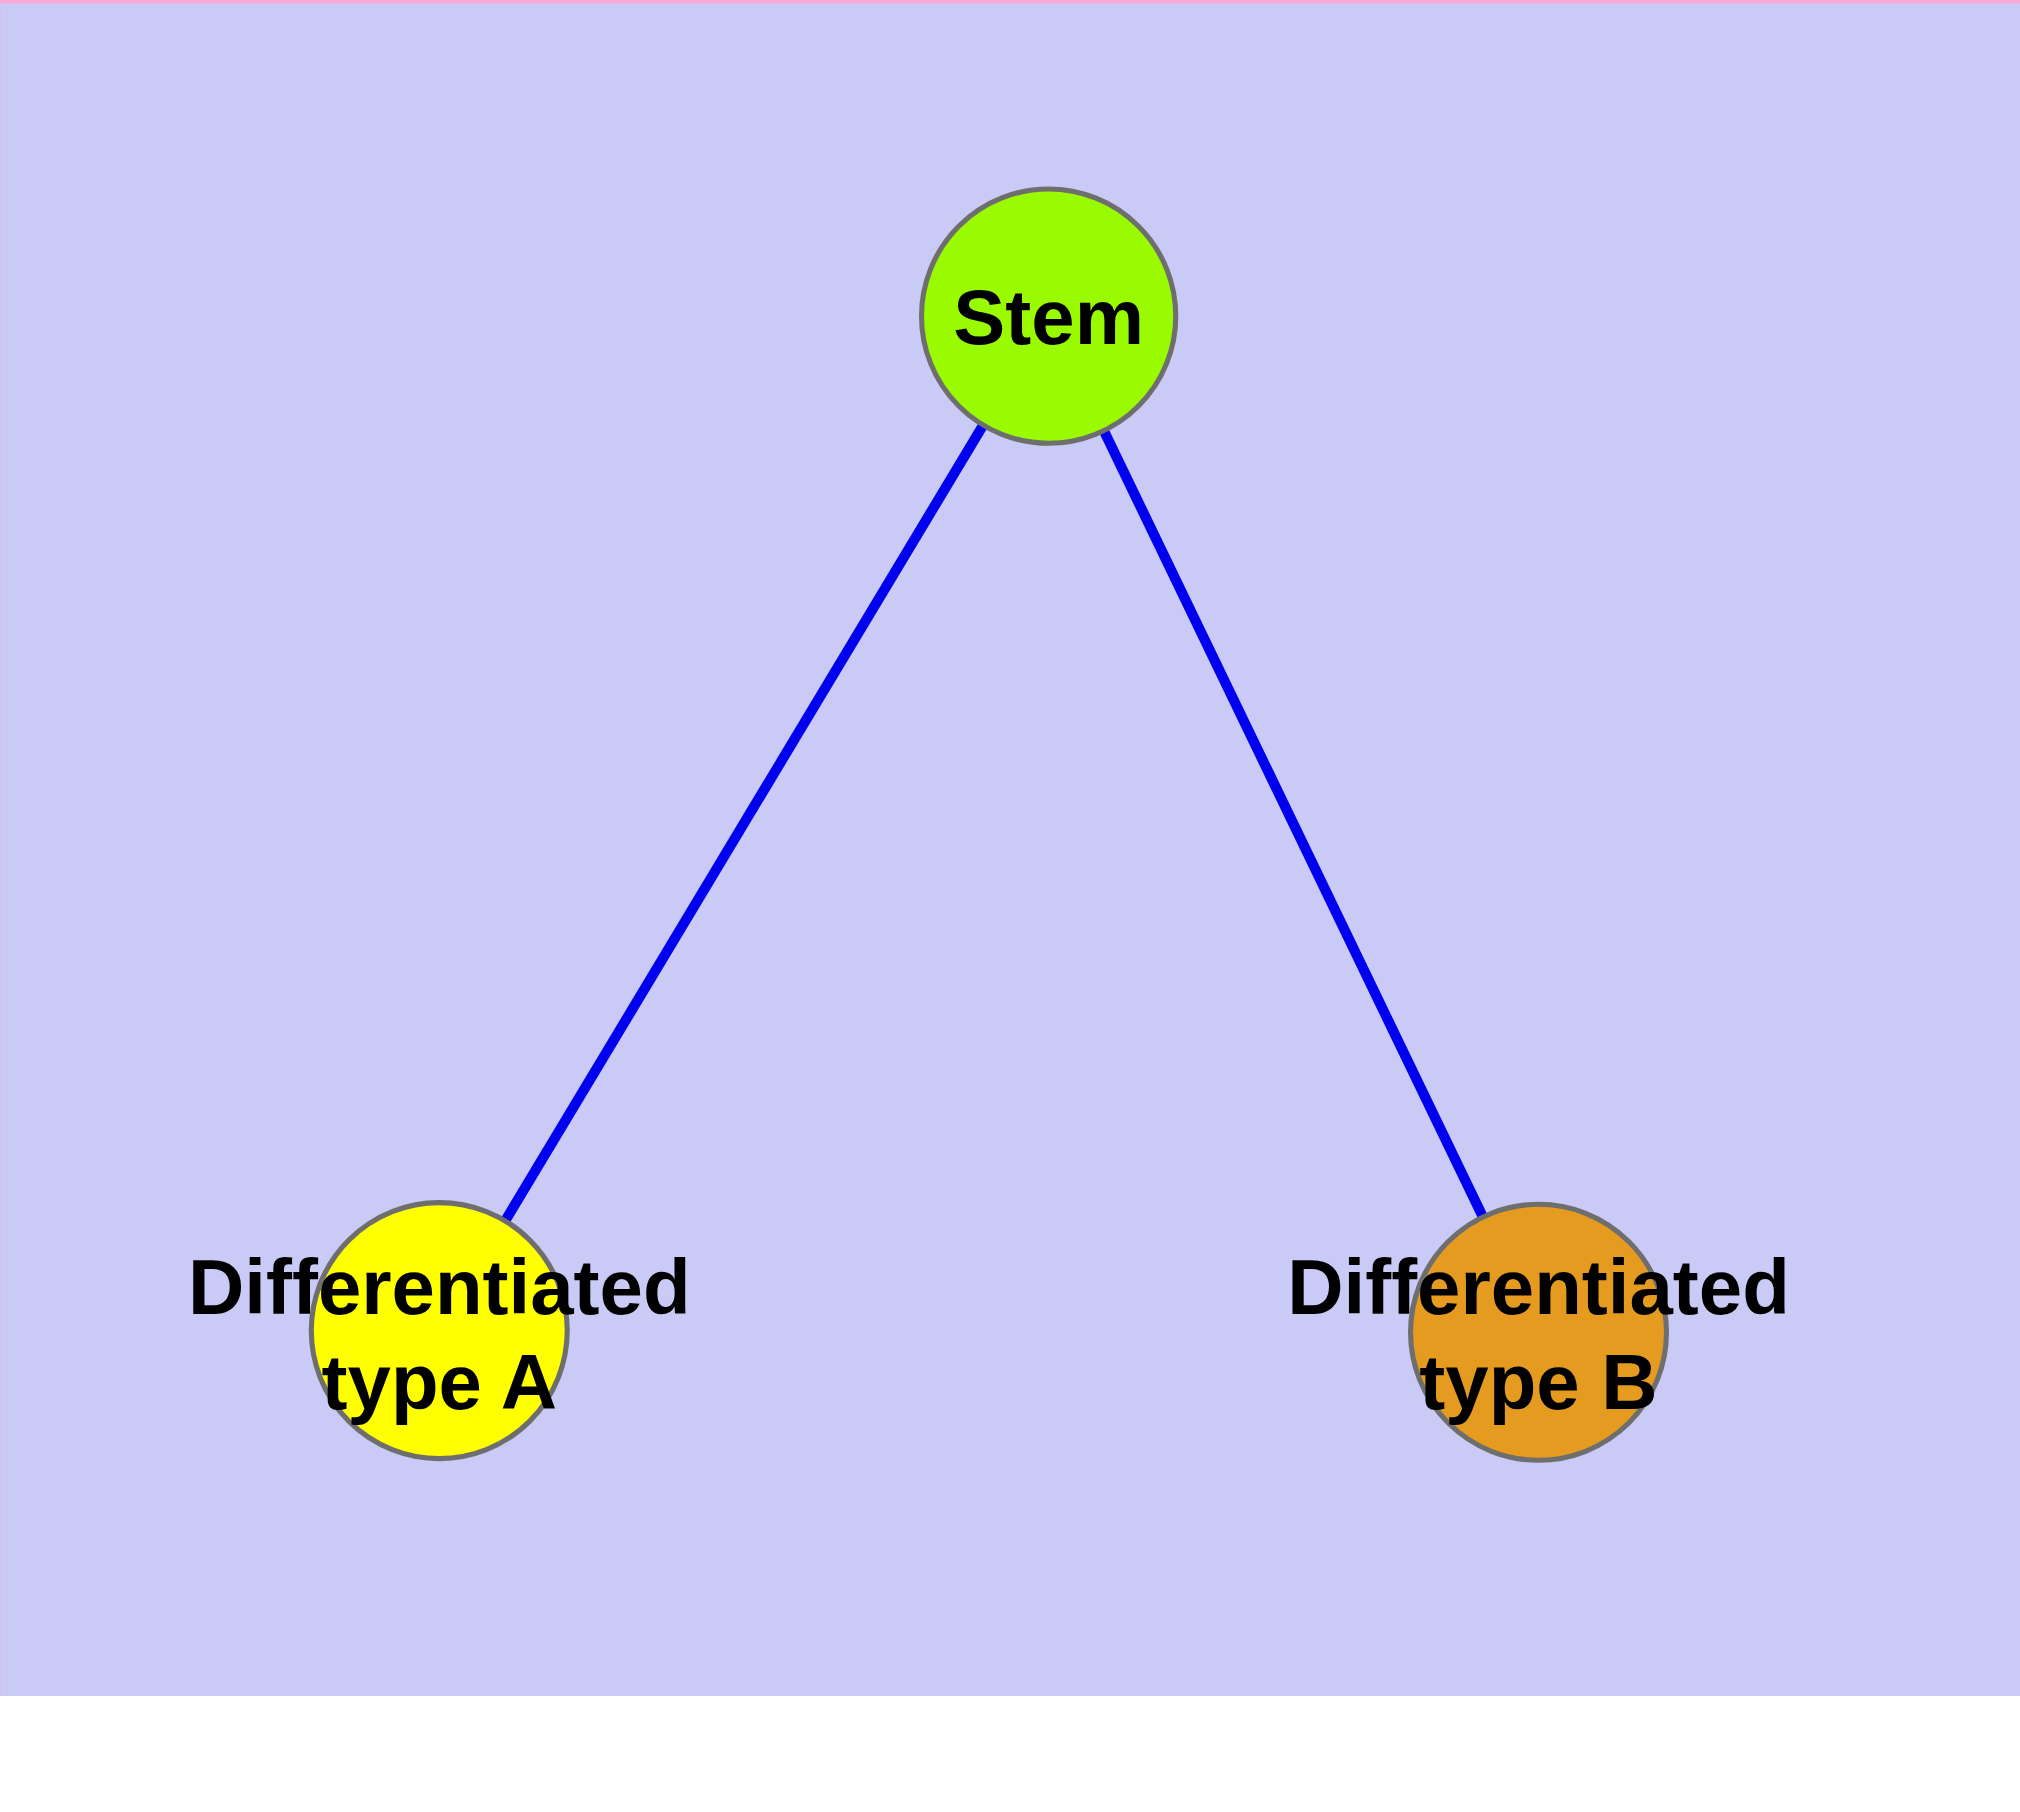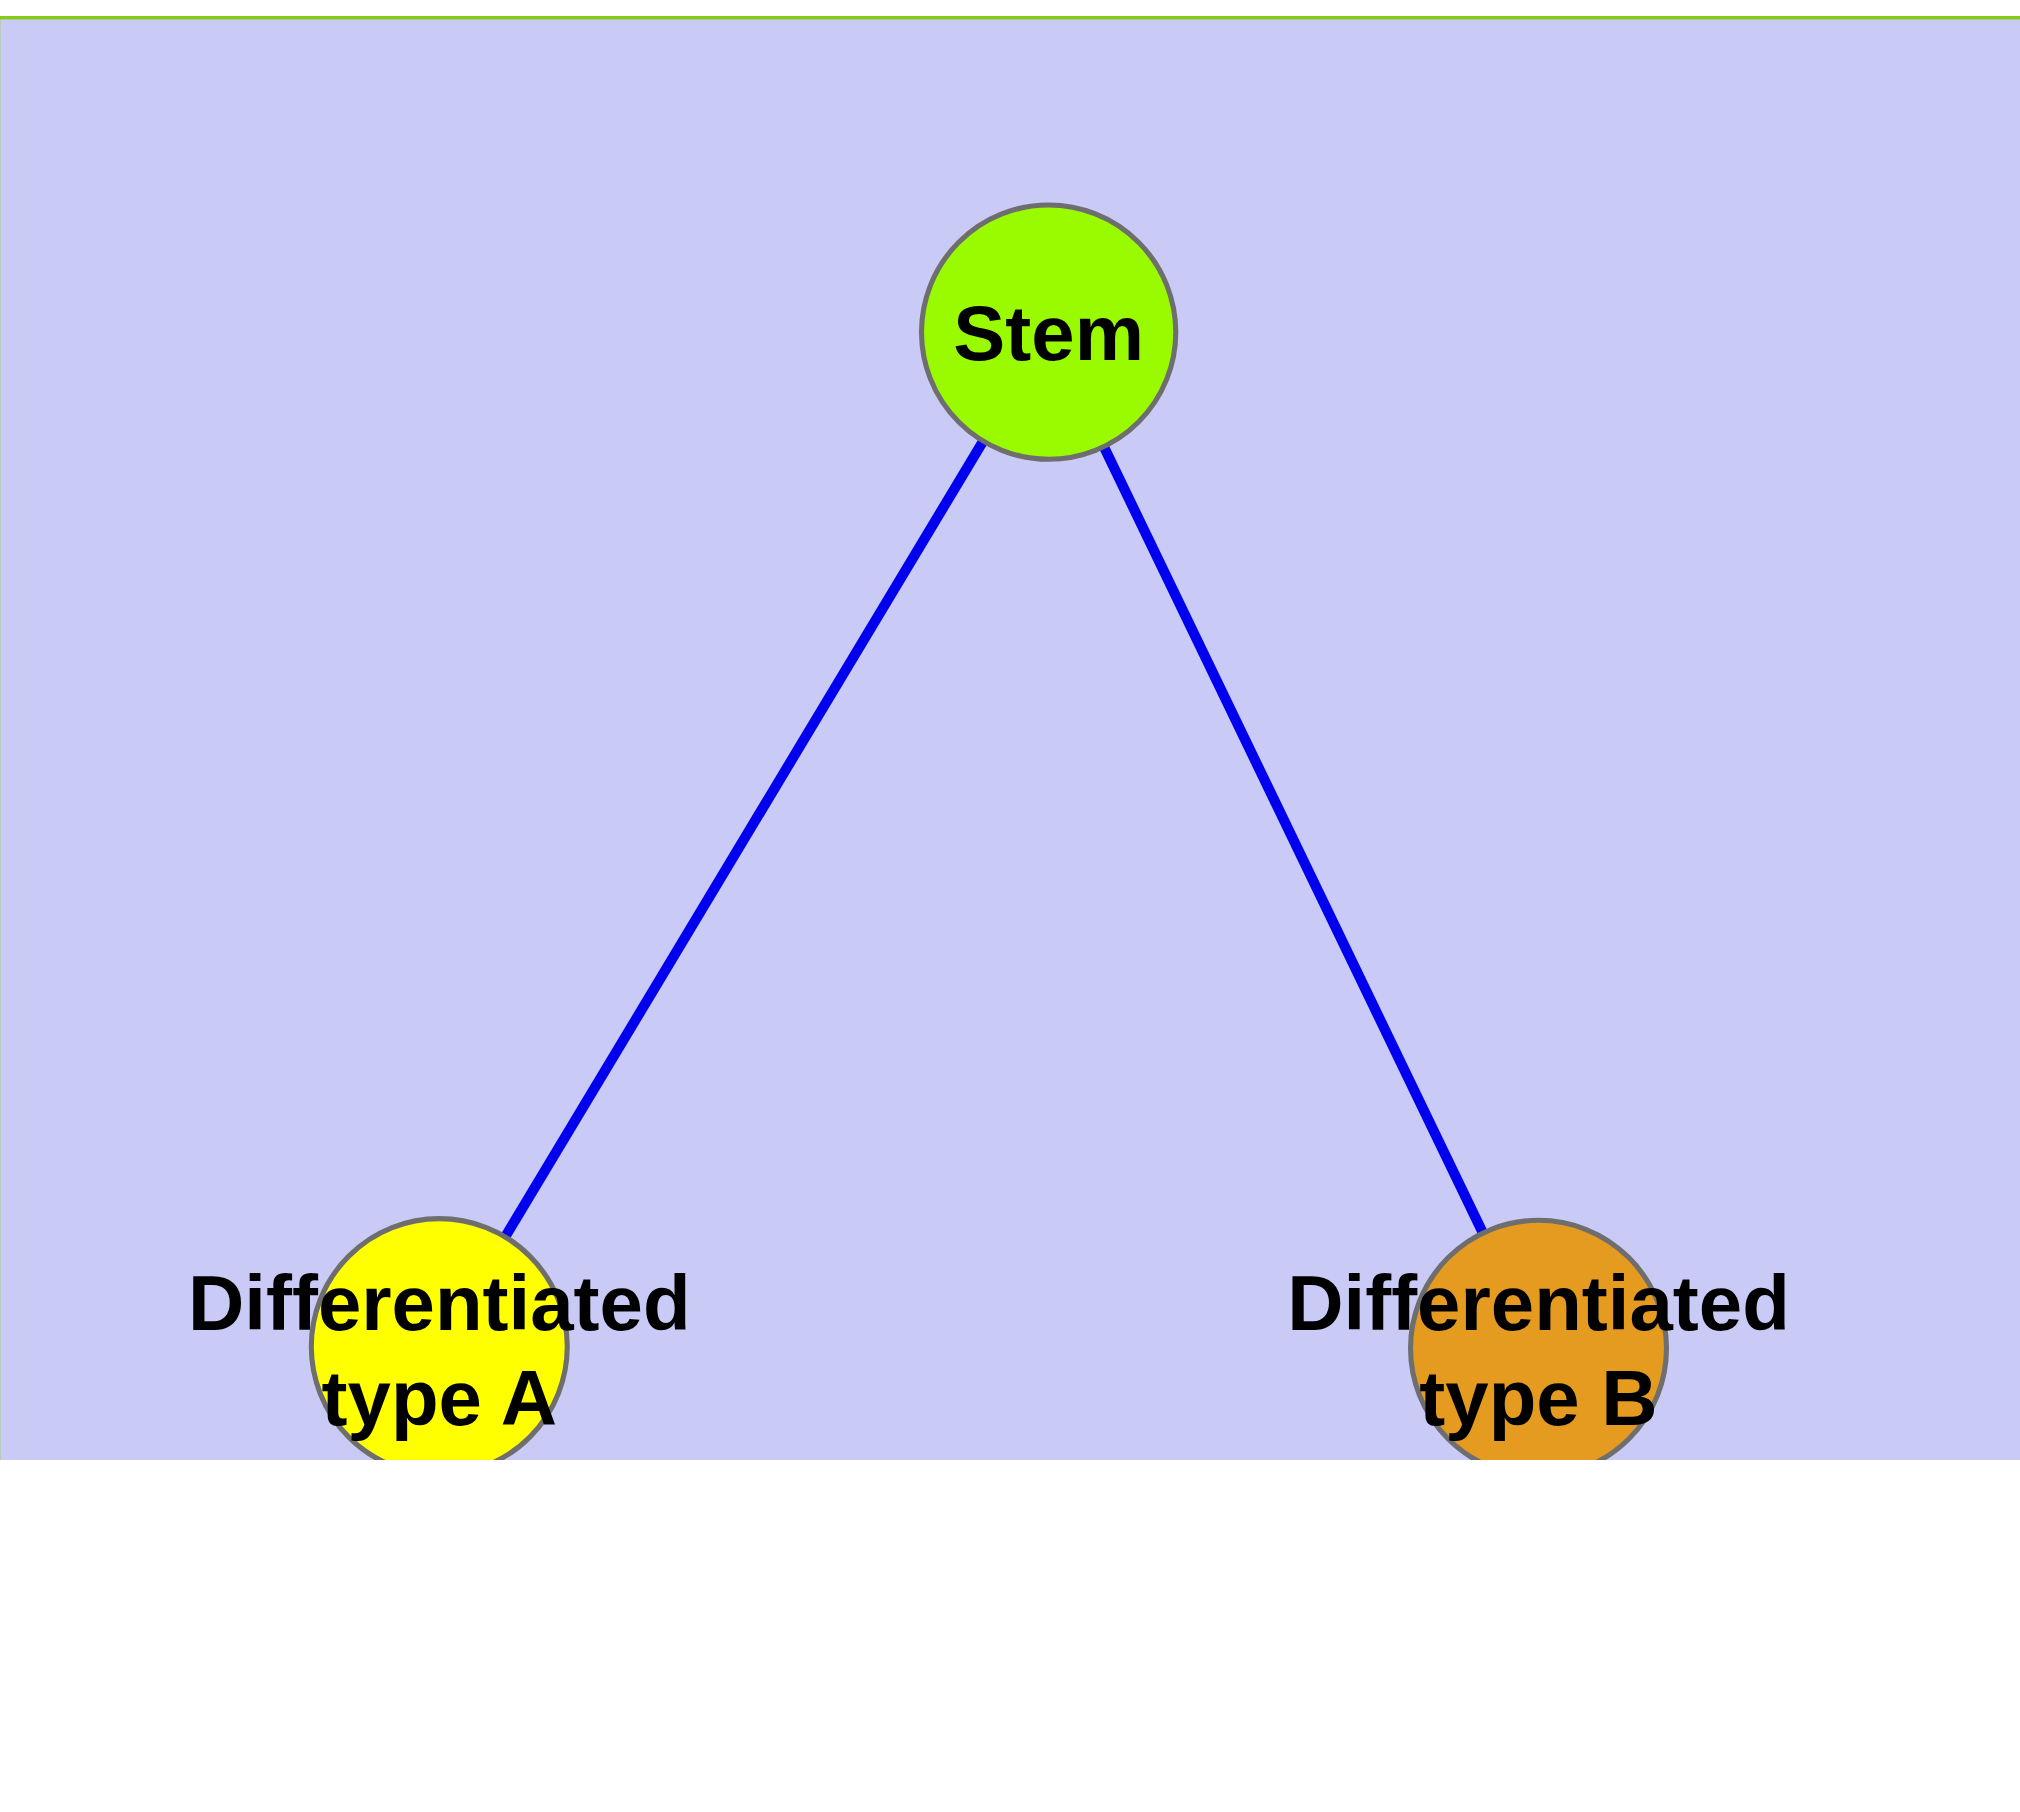--- a/index.html
+++ b/index.html
@@ -3,23 +3,22 @@
 <meta charset="utf-8">
 <style>
   html, body {
     margin: 0;
     padding: 0;
     background: #ffffff;
   }
   .canvas-wrap {
     position: relative;
     width: 2021px;
-    height: 1444px;
-    background: #84cc16;
-    margin-top: 16px;
+    height: 1696px;
+    background: #f9a8d4;
   }
   svg.graph {
     position: absolute;
     top: 0;
     left: 0;
     display: block;
   }
   .edge {
     stroke-width: 12;
     fill: none;

